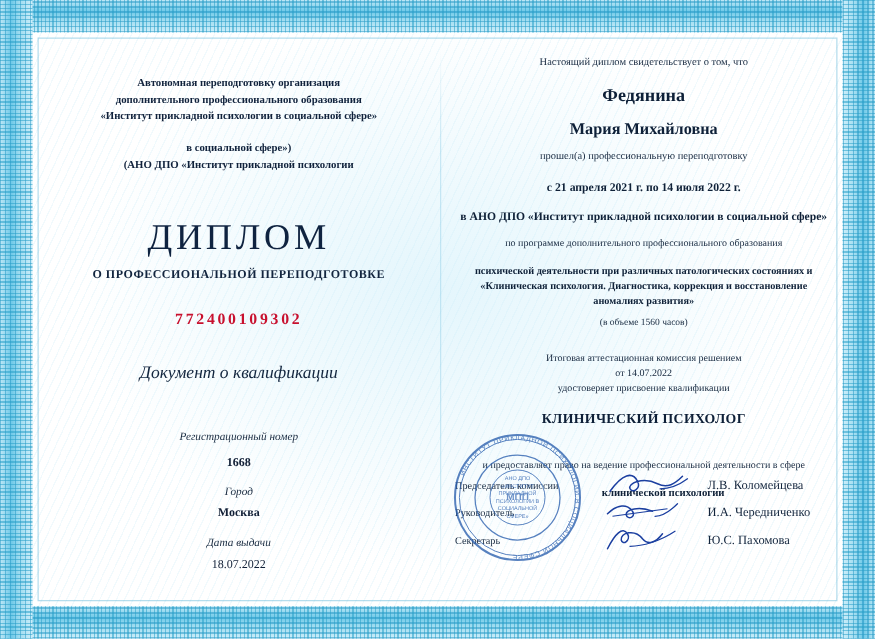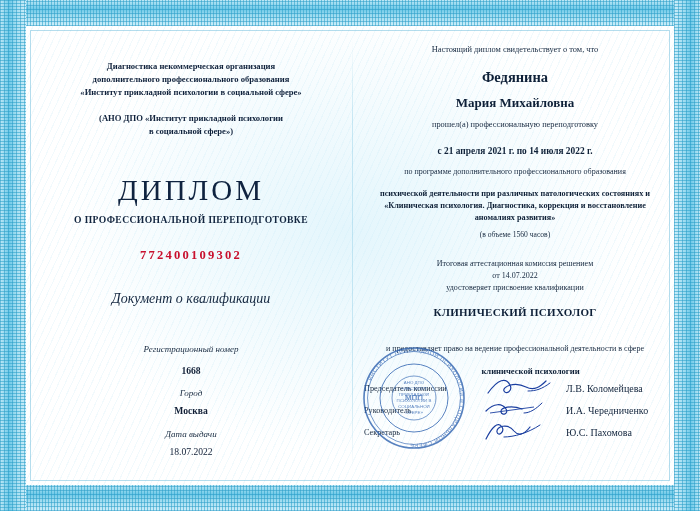--- a/index.html
+++ b/index.html
@@ -343,28 +343,28 @@
   </div>
   <div class="watermark-wash"></div>
   <div class="inner-rule"></div>
   <div class="center-divider"></div>
 
   <div class="content">
 
     <div class="col-left">
 
       <div class="org-block">
-        <div>Диагностика некоммерческая организация</div>
+        <div>Автономная переподготовку организация</div>
         <div>дополнительного профессионального образования</div>
         <div>«Институт прикладной психологии в социальной сфере»</div>
       </div>
 
       <div class="org-sub">
+        <div>в социальной сфере»)</div>
         <div>(АНО ДПО «Институт прикладной психологии</div>
-        <div>в социальной сфере»)</div>
       </div>
 
       <div class="diploma-title">ДИПЛОМ</div>
       <div class="diploma-subtitle">О ПРОФЕССИОНАЛЬНОЙ ПЕРЕПОДГОТОВКЕ</div>
 
       <div class="serial">772400109302</div>
 
       <div class="qualification-doc">Документ о квалификации</div>
 
       <div class="reg-label">Регистрационный номер</div>
@@ -381,20 +381,21 @@
     <div class="col-right">
 
       <div class="r-line-small">Настоящий диплом свидетельствует о том, что</div>
 
       <div class="r-name">Федянина</div>
       <div class="r-name2">Мария Михайловна</div>
       <div class="r-passed">прошел(а) профессиональную переподготовку</div>
 
       <div class="r-period">с 21 апреля 2021 г. по 14 июля 2022 г.</div>
 
+      <div class="r-org">в АНО ДПО «Институт прикладной психологии в социальной сфере»</div>
       <div class="r-program-label">по программе дополнительного профессионального образования</div>
 
       <div class="r-program-name">
         <div>психической деятельности при различных патологических состояниях и</div>
         <div>«Клиническая психология. Диагностика, коррекция и восстановление</div>
         <div>аномалиях развития»</div>
       </div>
       <div class="r-hours">(в объеме 1560 часов)</div>
 
       <div class="r-decision">

